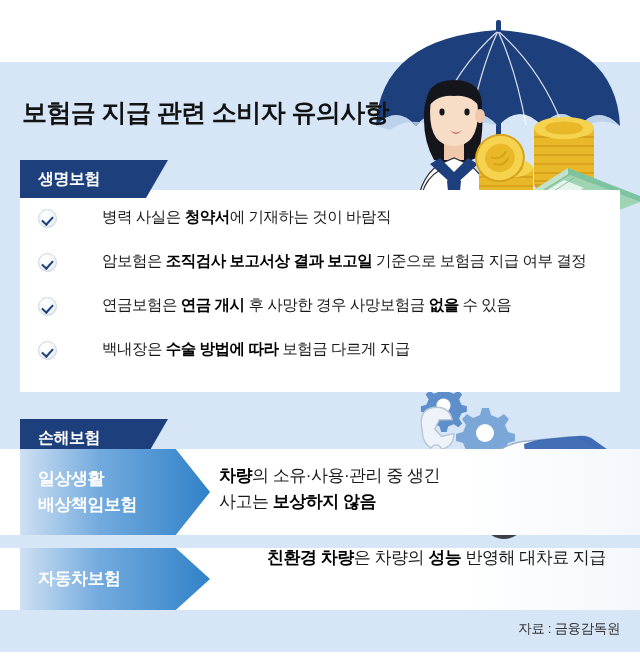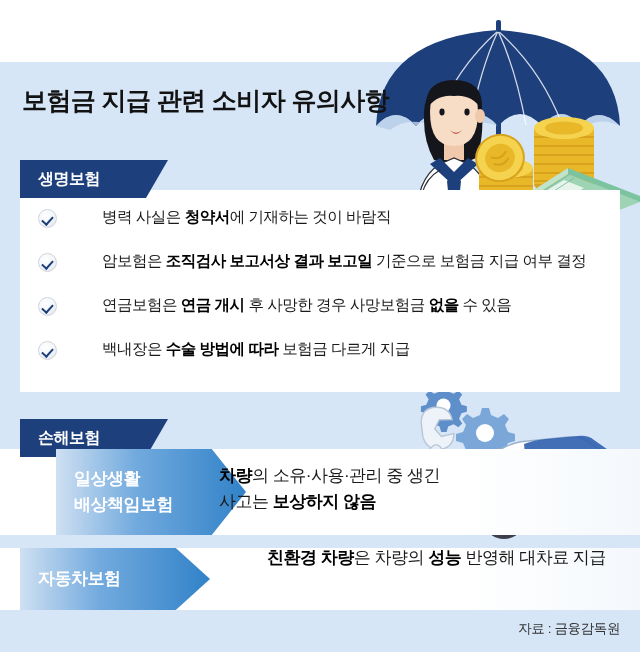--- a/index.html
+++ b/index.html
@@ -57,21 +57,21 @@
     top: 386px;
     width: 236px;
     height: 156px;
     z-index: 4;
   }
 
   
   .title {
     position: absolute;
     left: 22px;
-    top: 84px;
+    top: 96px;
     font-size: 25px;
     font-weight: bold;
     color: #121212;
     letter-spacing: -0.6px;
     z-index: 5;
     white-space: nowrap;
   }
 
   
   .tab {
@@ -176,21 +176,20 @@
     background: linear-gradient(to right, #cfe0f2 0%, #72aade 42%, #3182c8 100%);
     clip-path: polygon(0 0, 82% 0, 100% 50%, 82% 100%, 0 100%);
     z-index: 6;
   }
   .arrow-1 {
     top: 449px;
     width: 190px;
     height: 86px;
     font-size: 17px;
     line-height: 26px;
-    margin-left: 36px;
   }
   .arrow-2 {
     top: 548px;
     width: 190px;
     height: 62px;
     font-size: 17px;
     line-height: 24px;
     justify-content: center;
   }
 

